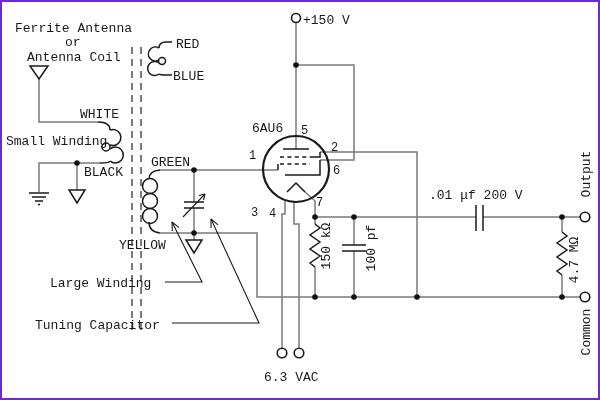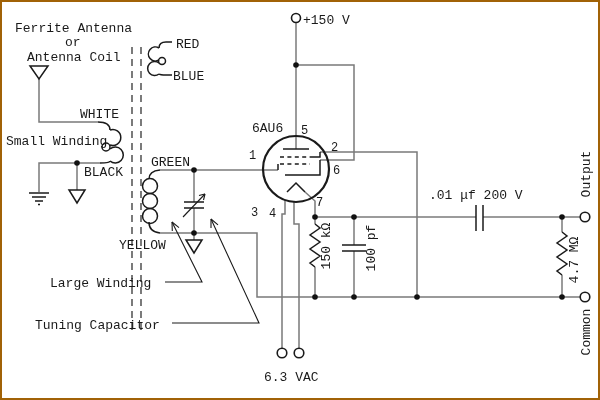--- a/index.html
+++ b/index.html
@@ -1,16 +1,16 @@
 <!DOCTYPE html>
 <html><head>
 <meta charset="utf-8">
 <style>
   html,body{margin:0;padding:0;background:#fff;}
-  .frame{position:relative;width:600px;height:400px;box-sizing:border-box;border:2px solid #a16207;background:#fff;overflow:hidden;}
+  .frame{position:relative;width:600px;height:400px;box-sizing:border-box;border:2px solid #6d28d9;background:#fff;overflow:hidden;}
   svg{display:block;}
   text{font-family:"Liberation Mono","DejaVu Sans Mono",monospace;fill:#1a1a1a;font-size:13px;}
   text.pin{font-size:12px;}
   .wire{stroke:#7a7a7a;stroke-width:1.5;fill:none;}
   .ink{stroke:#1a1a1a;stroke-width:1.5;fill:none;}
   .thin{stroke:#1a1a1a;stroke-width:1.1;fill:none;}
   .dash{stroke:#5a5a5a;stroke-width:1.6;fill:none;stroke-dasharray:7 5;}
   .dot{fill:#111;stroke:none;}
   .term{fill:#fff;stroke:#1a1a1a;stroke-width:1.6;}
 </style>

